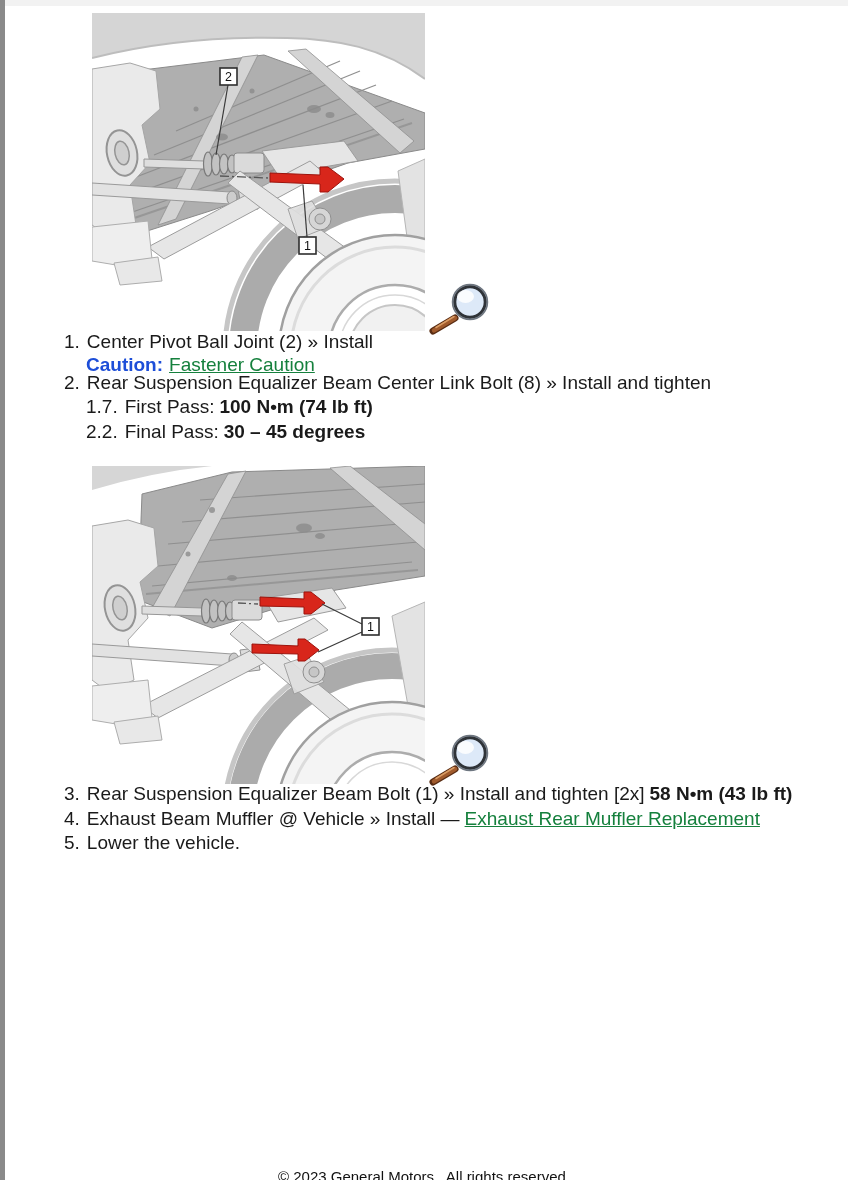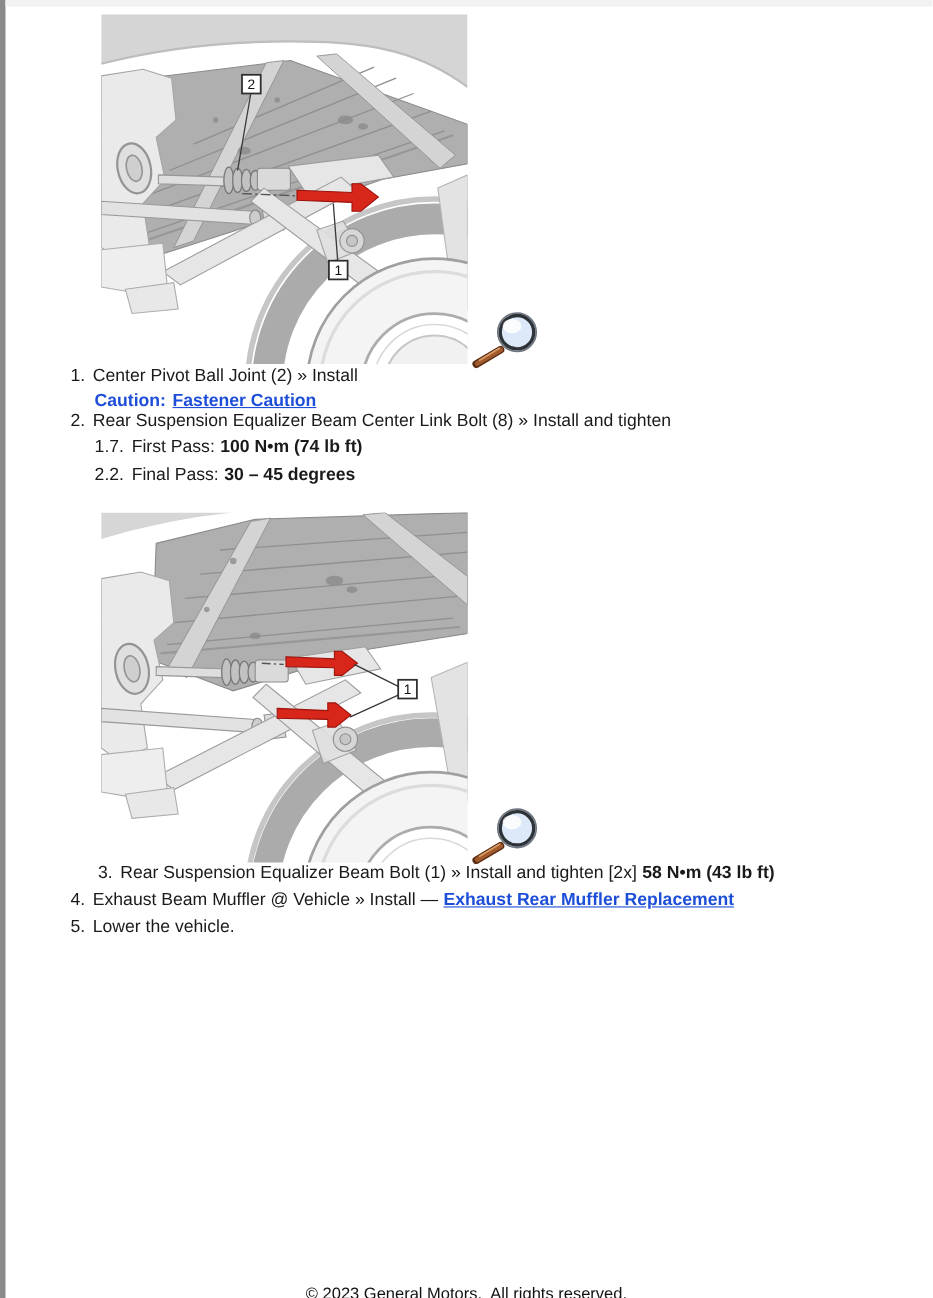--- a/index.html
+++ b/index.html
@@ -12,32 +12,32 @@
     color:#1a1a1a;
   }
   .left-bar{position:absolute;left:0;top:0;width:5px;height:1180px;background:#8a8a8a;}
   .top-strip{position:absolute;left:5px;top:0;width:843px;height:6px;background:#f2f2f2;}
   .fig{position:absolute;width:333px;height:318px;}
   #fig1{left:92px;top:13px;}
   #fig2{left:92px;top:466px;}
   .mag{position:absolute;width:66px;height:54px;cursor:pointer;}
   #mag1{left:428px;top:281px;}
   #mag2{left:428px;top:732px;}
-  .row{position:absolute;white-space:nowrap;font-size:16px;line-height:18px;}
+  .row{position:absolute;white-space:nowrap;font-size:19px;line-height:18px;}
   .marker{display:inline-block;margin-right:7px;}
   .bold{font-weight:700;margin-left:5px;}
   .caution-label{font-weight:700;color:#1d4ed8;margin-right:6px;}
-  a.doclink{color:#1d4ed8;text-decoration:underline;cursor:pointer;font-weight:bold;}
+  a.doclink{color:#15803d;text-decoration:underline;cursor:pointer;}
   .lnk-gap{margin-left:5px;}
   #row-s1{top:333px;left:64px;}
   #row-caution{top:356px;left:86px;}
   #row-s2{top:374px;left:64px;}
   #row-s2-1{top:398px;left:86px;}
   #row-s2-2{top:423px;left:86px;}
-  #row-s3{top:785px;left:64px;margin-left:25px;}
+  #row-s3{top:785px;left:64px;}
   #row-s4{top:810px;left:64px;}
   #row-s5{top:834px;left:64px;}
   .footer{
     position:absolute;top:1168px;left:0;width:848px;
     text-align:center;font-size:15px;color:#111;white-space:pre;
   }
   svg text.callout-num{
     font-family:"Liberation Sans","DejaVu Sans",sans-serif;
     font-size:12.5px;fill:#111;
   }

